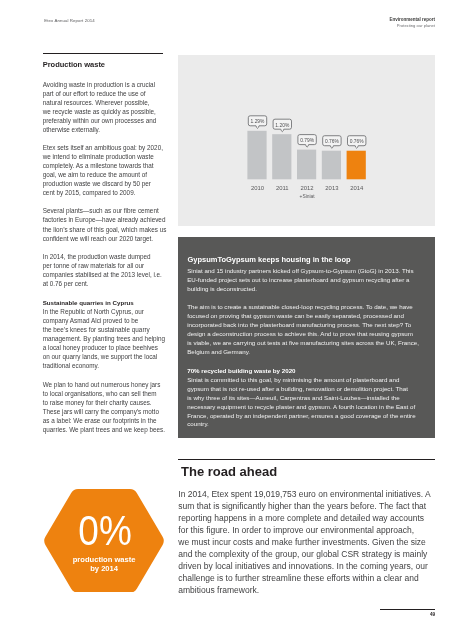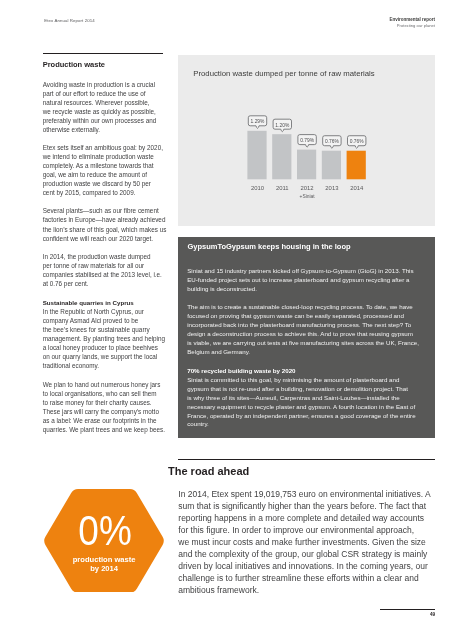--- a/index.html
+++ b/index.html
@@ -30,27 +30,27 @@
   .hexlabel .big{position:absolute;left:0;top:24.2px;width:122px;text-align:center;font-size:42px;font-weight:300;line-height:36px;letter-spacing:0;transform:scaleX(0.88) translateX(1.2px);transform-origin:50% 0;}
   .hexlabel .sml{position:absolute;left:0;top:66.3px;width:122px;text-align:center;font-size:7.6px;font-weight:bold;line-height:9.0px;letter-spacing:0;}
 
   
   .card-chart{position:absolute;left:178px;top:55.4px;width:257px;height:171px;background:#ebebeb;}
   .chart-title{position:absolute;left:15.3px;top:14.0px;font-size:7.75px;color:#3c3c3b;letter-spacing:0;line-height:9px;}
   #chart{position:absolute;left:0;top:0;}
 
   
   .card-dark{position:absolute;left:178px;top:236.7px;width:257px;height:201.1px;background:#585857;color:#fff;}
-  .card-dark .dh{position:absolute;left:9.4px;top:5px;font-size:7.5px;font-weight:bold;letter-spacing:0;line-height:9px;}
+  .card-dark .dh{position:absolute;left:9.4px;top:18px;font-size:7.5px;font-weight:bold;letter-spacing:0;line-height:9px;}
   .card-dark .dp{position:absolute;left:9.2px;width:250px;font-size:6.2px;line-height:8.9px;letter-spacing:0;color:#f2f2f2;white-space:nowrap;}
   .card-dark .dsh{position:absolute;left:9.2px;font-size:6.2px;font-weight:bold;line-height:8.9px;color:#ffffff;white-space:nowrap;}
 
   
   .rule2{position:absolute;left:178px;top:458.8px;width:257px;height:1.6px;background:#231f20;}
-  .road-h{position:absolute;left:168px;top:466.7px;font-size:11px;font-weight:bold;color:#231f20;line-height:9px;letter-spacing:0;}
+  .road-h{position:absolute;left:181px;top:466.7px;font-size:13px;font-weight:bold;color:#231f20;line-height:9px;letter-spacing:0;}
   .road-p{position:absolute;left:178.3px;top:488.3px;width:266px;font-size:8.5px;line-height:12px;color:#3f3f40;letter-spacing:0;white-space:nowrap;}
 
   .rule3{position:absolute;left:379.9px;top:608.8px;width:55.2px;height:1.2px;background:#231f20;}
   .pageno{position:absolute;left:395px;width:40.1px;top:612.3px;text-align:right;font-size:4.6px;color:#231f20;font-weight:bold;letter-spacing:0;line-height:5px;}
 </style>
 </head>
 <body>
 
 <div class="page">
 
@@ -75,21 +75,20 @@
     <svg class="hex" viewBox="0 0 122 103.7">
       <path id="hexpath" d="M28.180,3.944A8,8 0 0 1 35.076,0.000L86.924,0.000A8,8 0 0 1 93.820,3.944L119.614,47.794A8,8 0 0 1 119.614,55.906L93.820,99.756A8,8 0 0 1 86.924,103.700L35.076,103.700A8,8 0 0 1 28.180,99.756L2.386,55.906A8,8 0 0 1 2.386,47.794Z" fill="#ee820f"></path>
     </svg>
     <div class="hexlabel">
       <div class="big">0%</div>
       <div class="sml"><span>production waste</span><br><span>by 2014</span></div>
     </div>
   </div>
 
   <div class="card-chart">
-    <div class="chart-title">Production waste dumped per tonne of raw materials</div>
     <svg id="chart" width="257" height="171">
         <rect x="69.40" y="75.80" width="19.2" height="48.50" fill="#c2c4c6"></rect>
         <g>
           <path d="M72.20,60.80 H86.80 A1.9,1.9 0 0 1 88.70,62.70 V68.90 A1.9,1.9 0 0 1 86.80,70.80 H81.00 Q80.70,72.67 79.50,73.30 Q78.30,72.67 78.00,70.80 H72.20 A1.9,1.9 0 0 1 70.30,68.90 V62.70 A1.9,1.9 0 0 1 72.20,60.80 Z" fill="#f3f3f3" stroke="#6c6d6f" stroke-width="0.85" stroke-linejoin="round"></path>
           <text x="79.50" y="68.20" text-anchor="middle" font-size="4.9" fill="#4e4e50" font-family="&quot;Liberation Sans&quot;,sans-serif">1.29%</text>
         </g>
         <text x="79.50" y="134.90" text-anchor="middle" font-size="5.9" fill="#59595b" font-family="&quot;Liberation Sans&quot;,sans-serif">2010</text>
         <rect x="94.20" y="79.18" width="19.2" height="45.12" fill="#c2c4c6"></rect>
         <g>
           <path d="M97.00,64.18 H111.60 A1.9,1.9 0 0 1 113.50,66.08 V72.28 A1.9,1.9 0 0 1 111.60,74.18 H105.80 Q105.50,76.06 104.30,76.68 Q103.10,76.06 102.80,74.18 H97.00 A1.9,1.9 0 0 1 95.10,72.28 V66.08 A1.9,1.9 0 0 1 97.00,64.18 Z" fill="#f3f3f3" stroke="#6c6d6f" stroke-width="0.85" stroke-linejoin="round"></path>

